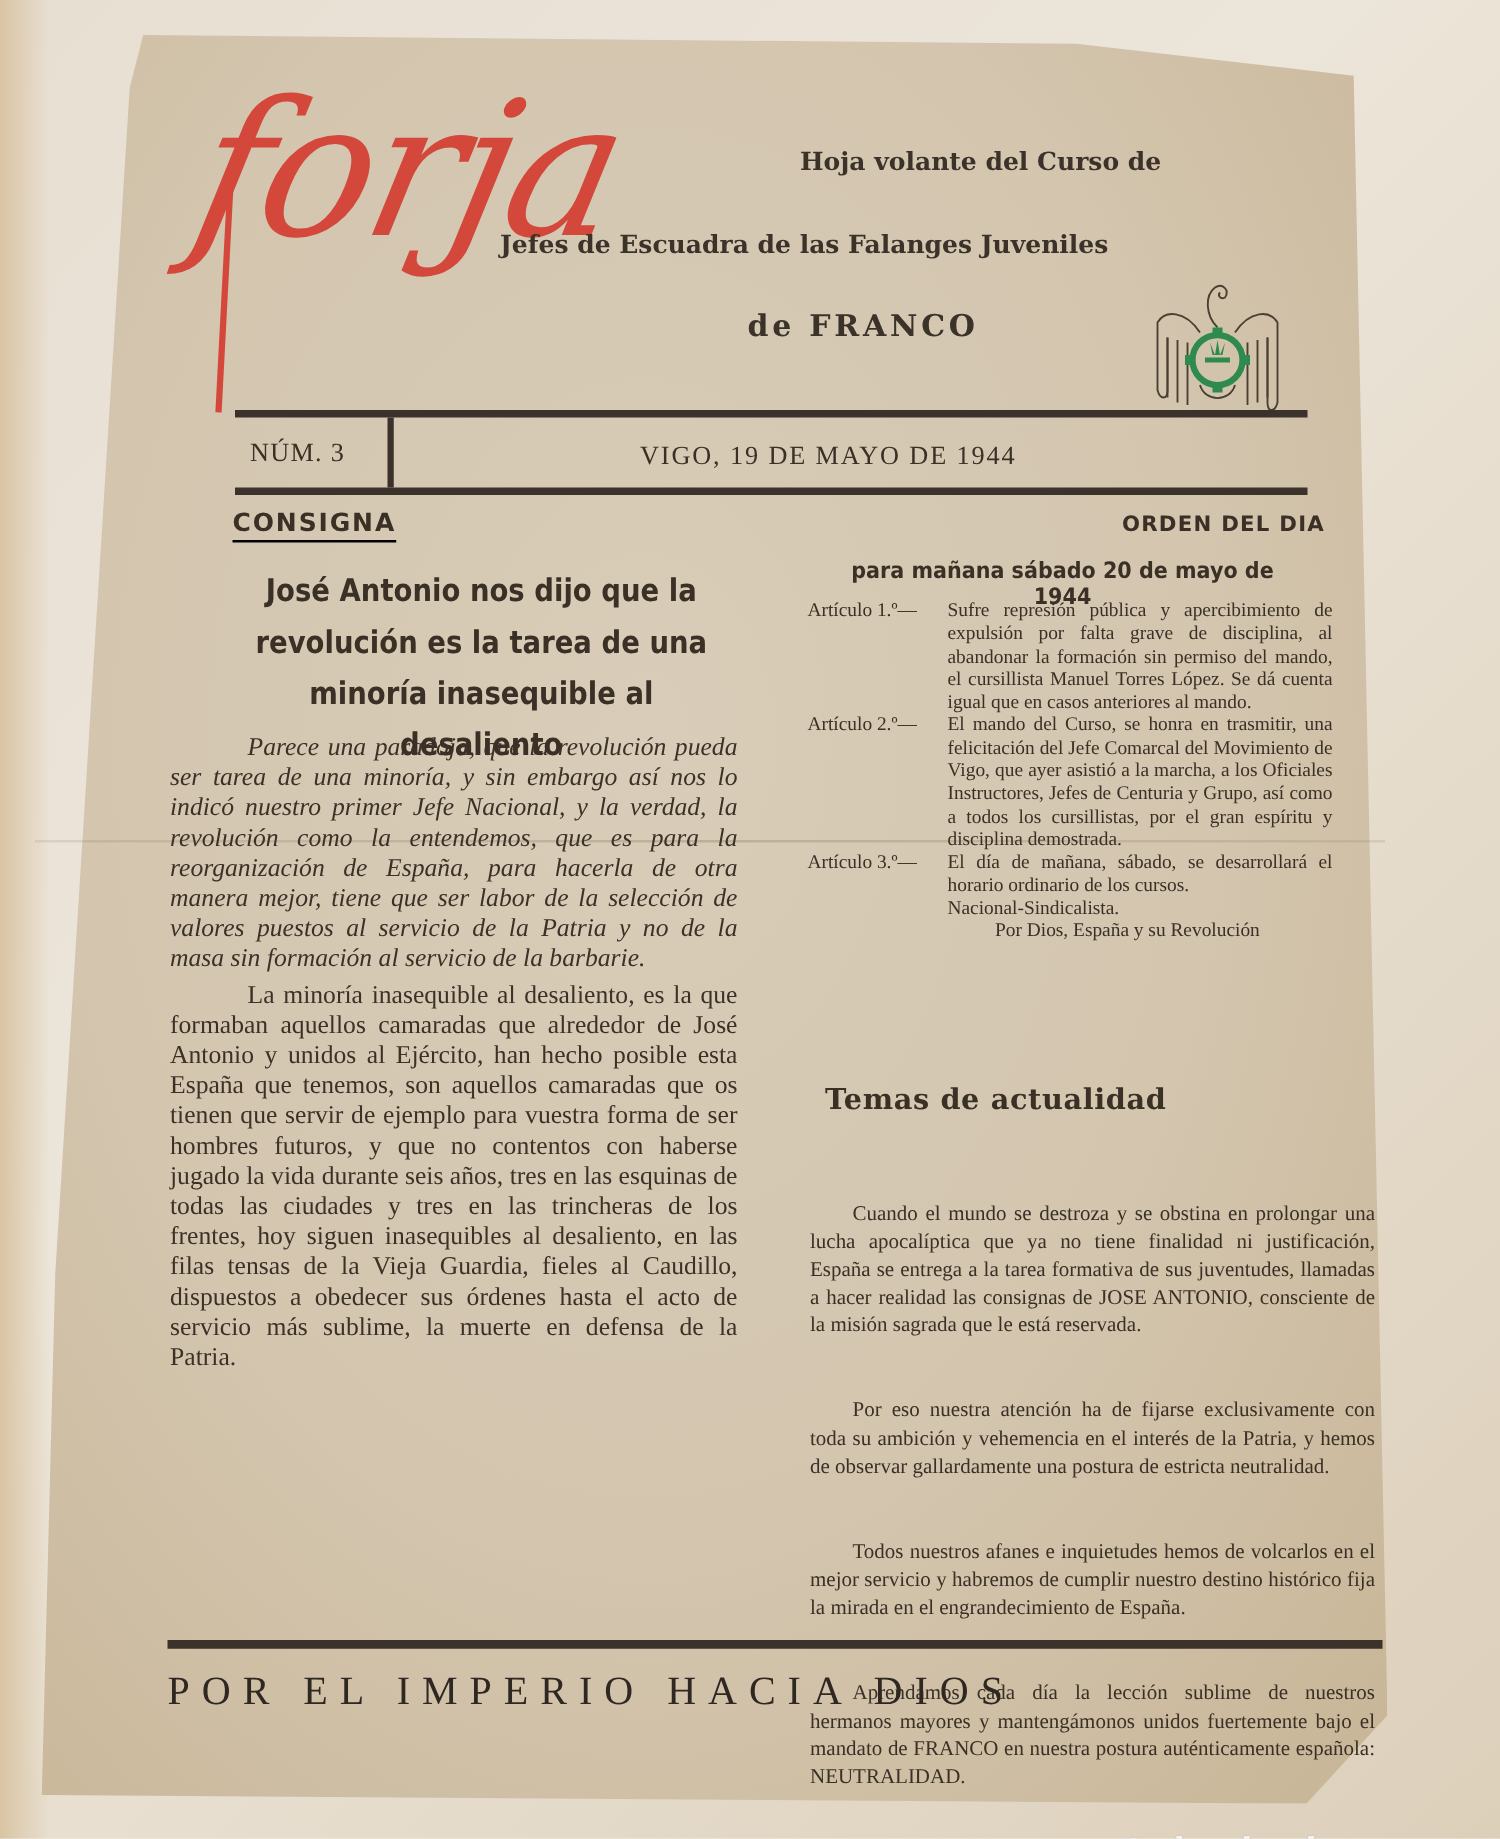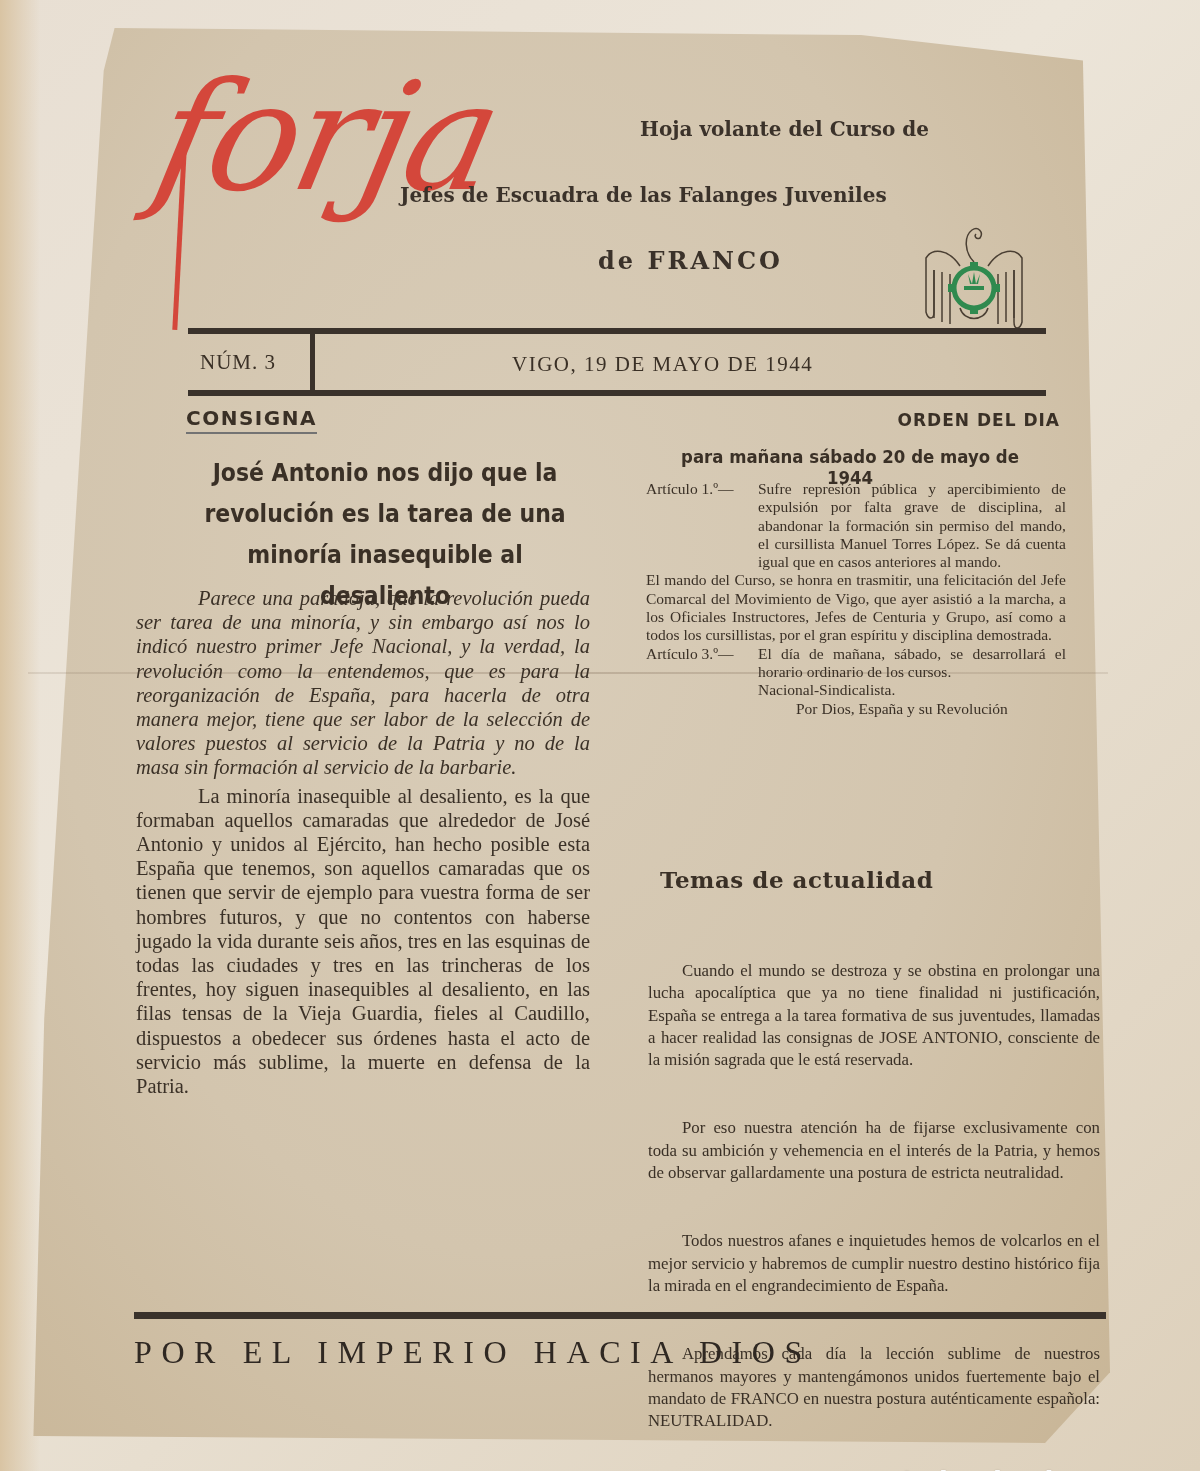--- a/index.html
+++ b/index.html
@@ -52,21 +52,21 @@
     .rule-mid { left: 188px; top: 390px; width: 858px; height: 6px; }
     .rule-vert { left: 310px; top: 334px; width: 5px; height: 56px; }
     .issue { position: absolute; left: 200px; top: 350px; font-size: 21px; letter-spacing: 1px; font-family: "Liberation Serif", serif; }
     .dateline { position: absolute; left: 512px; top: 352px; font-size: 21px; letter-spacing: 1.5px; font-family: "Liberation Serif", serif; }
 
     
     .section-label {
       position: absolute; left: 186px; top: 406px;
       font-family: "DejaVu Sans", sans-serif; font-weight: bold; font-size: 20px;
       letter-spacing: 1.5px; color: #3a3026;
-      border-bottom: 2px solid #737373; padding-bottom: 2px;
+      border-bottom: 2px solid #000000; padding-bottom: 2px;
     }
     .headline {
       position: absolute; left: 180px; top: 452px; width: 410px;
       font-family: "DejaVu Sans", sans-serif; font-weight: bold; font-size: 25px;
       line-height: 41px; text-align: center; color: #3a3026;
       transform: scaleX(0.88); transform-origin: left top;
       width: 466px;
     }
     .left-body {
       position: absolute; left: 136px; top: 586px; width: 454px;
@@ -168,20 +168,21 @@
 </div>
 
 <div class="orden-title">ORDEN DEL DIA</div>
 <div class="orden-sub">para mañana sábado 20 de mayo de 1944</div>
 <div class="articles">
   <div class="article">
     <span class="art-label">Artículo 1.º—</span>
     <span class="art-text">Sufre represión pública y apercibimiento de expulsión por falta grave de disciplina, al abandonar la formación sin permiso del mando, el cursillista Manuel Torres López. Se dá cuenta igual que en casos anteriores al mando.</span>
   </div>
   <div class="article">
+    <span class="art-label">Artículo 2.º—</span>
     <span class="art-text">El mando del Curso, se honra en trasmitir, una felicitación del Jefe Comarcal del Movimiento de Vigo, que ayer asistió a la marcha, a los Oficiales Instructores, Jefes de Centuria y Grupo, así como a todos los cursillistas, por el gran espíritu y disciplina demostrada.</span>
   </div>
   <div class="article">
     <span class="art-label">Artículo 3.º—</span>
     <span class="art-text">El día de mañana, sábado, se desarrollará el horario ordinario de los cursos.</span>
   </div>
   <div class="closing closing-2">Nacional-Sindicalista.</div>
   <div class="closing">Por Dios, España y su Revolución</div>
 </div>
 

